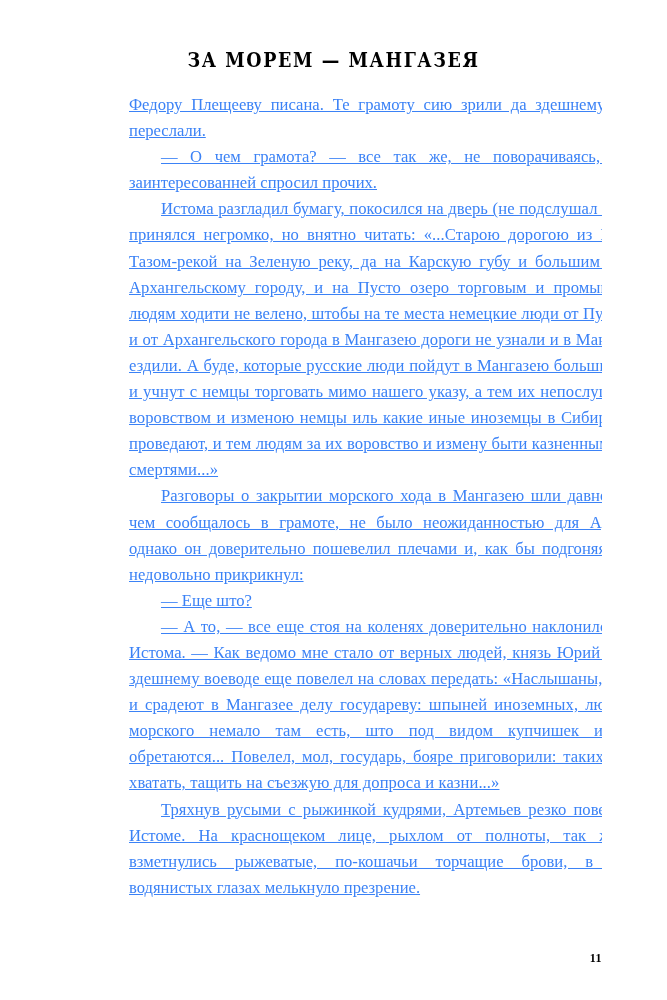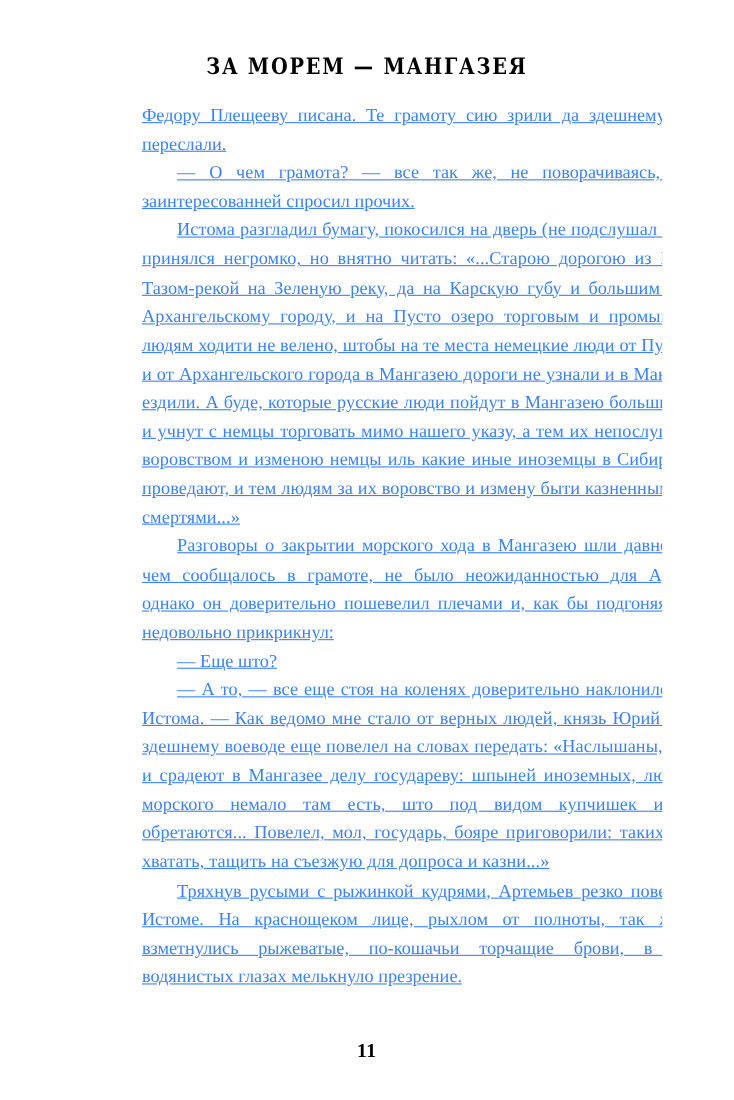--- a/index.html
+++ b/index.html
@@ -72,24 +72,24 @@
   .para.quote-body {
     letter-spacing: 0.08px;
   }
 
   
   .folio {
     position: absolute;
     bottom: 34px;
     left: 0;
     right: 0;
-    text-align: center;
+    text-align: right;
     font-family: "Liberation Serif", "DejaVu Serif", serif;
     font-weight: 700;
-    font-size: 18px;
+    font-size: 12px;
     color: #000000;
     letter-spacing: 0.5px;
   }
 </style>
 </head>
 <body>
 
 <div class="page">
 
   <div class="chapter-header">ЗА МОРЕМ — МАНГАЗЕЯ</div>

